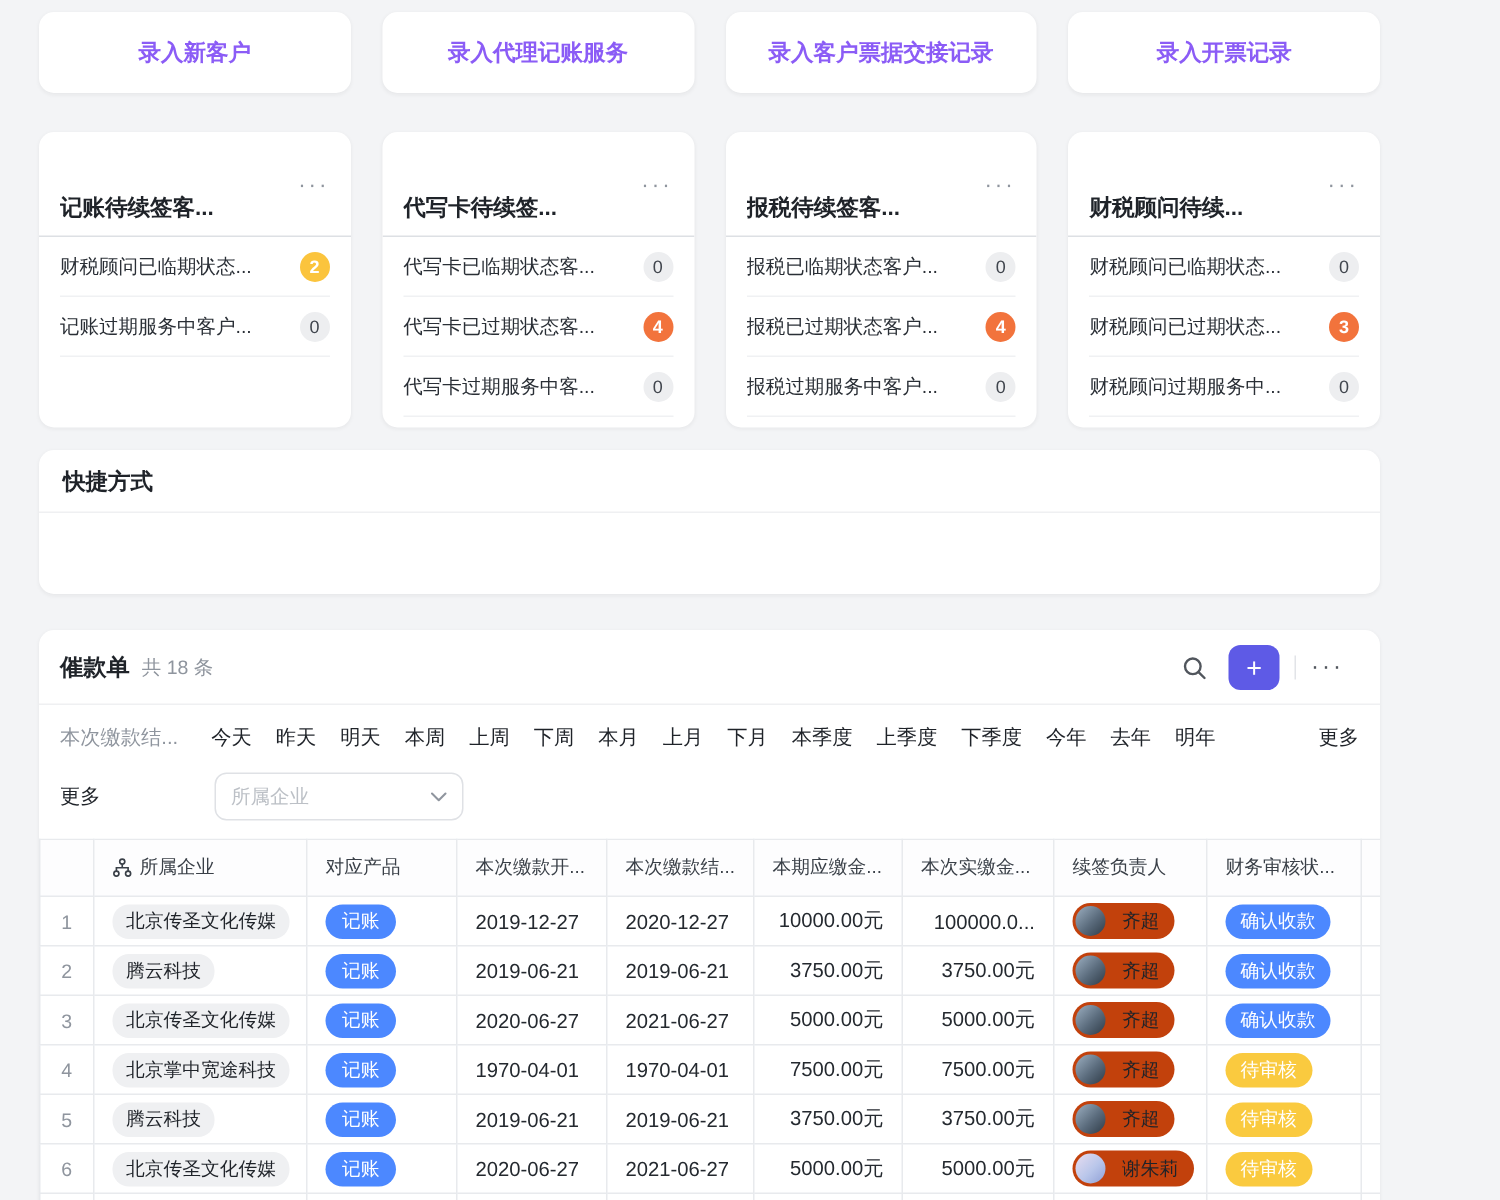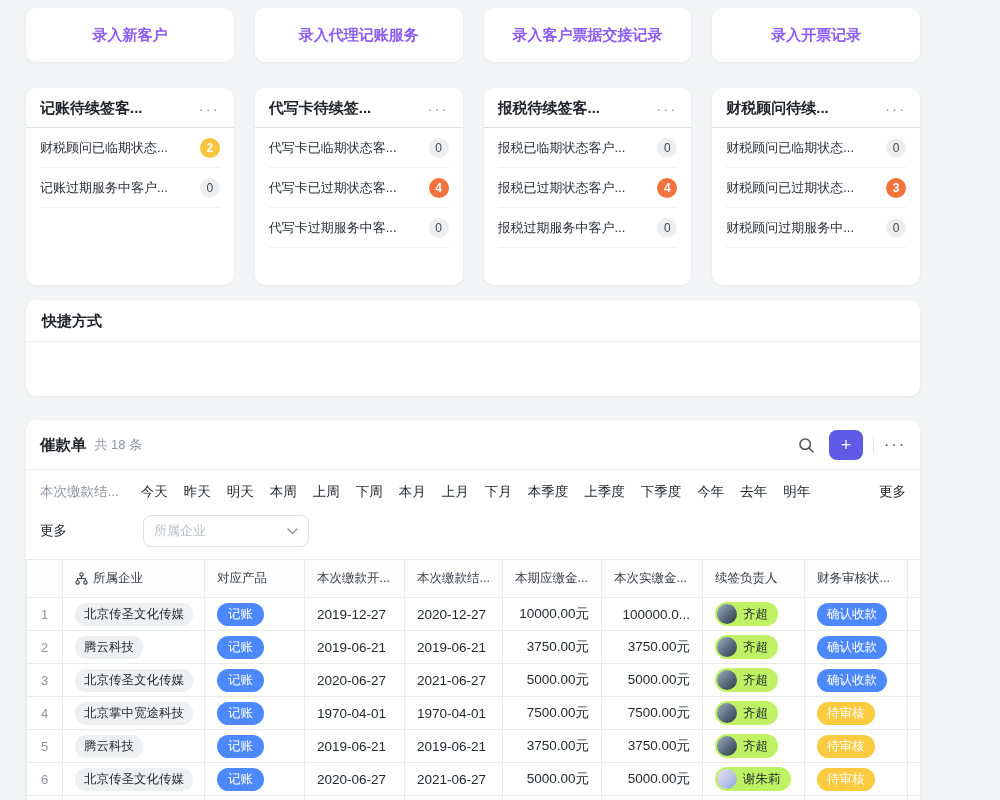--- a/index.html
+++ b/index.html
@@ -25,21 +25,21 @@
   
   .cards-row { display:grid; grid-template-columns:repeat(4,1fr); gap:21px; margin-top:26px; }
   .sum-card {
     background:#fff; border-radius:10px; box-shadow:0 1px 3px rgba(31,35,41,.06);
     height:197px; overflow:hidden;
   }
   .sum-card-head {
     display:flex; align-items:center; justify-content:space-between;
     padding:11px 14px 9px 14px; border-bottom:1px solid #DDE0E4;
   }
-  .sum-card-title { font-size:15px; font-weight:700; color:#1F2329; white-space:nowrap; overflow:hidden; }
+  .sum-card-title { font-size:15px; font-weight:700; color:#1F2329; white-space:nowrap; overflow:hidden;margin-top:30px; }
   .dots { color:#8F959E; font-size:15px; letter-spacing:2px; cursor:pointer; line-height:1; user-select:none; }
   .sum-items { padding:0 14px; }
   .sum-item {
     display:flex; align-items:center; justify-content:space-between;
     height:40px; border-bottom:1px solid #F0F1F3; cursor:pointer;
   }
   .sum-item-label { font-size:13px; color:#2A2F36; white-space:nowrap; overflow:hidden; }
   .badge {
     min-width:20px; height:20px; border-radius:50%; flex:0 0 auto; margin-left:6px;
     display:flex; align-items:center; justify-content:center;
@@ -57,21 +57,21 @@
   .shortcuts-head { padding:12px 16px 10px 16px; border-bottom:1px solid #EFF0F2; }
   .shortcuts-title { font-size:15px; font-weight:700; }
   .shortcuts-body { height:52px; }
 
   
   .panel {
     margin-top:24px; background:#fff; border-radius:10px;
     box-shadow:0 1px 3px rgba(31,35,41,.06); overflow:hidden; height:420px;
   }
   .panel-head {
-    display:flex; align-items:center; padding:10px 14px 9px 14px;
+    display:flex; align-items:center; padding:10px 24px 9px 14px;
     border-bottom:1px solid #EFF0F2;
   }
   .panel-title { font-size:15.5px; font-weight:700; color:#1F2329; }
   .panel-count { font-size:13px; color:#8F959E; margin-left:8px; }
   .panel-tools { margin-left:auto; display:flex; align-items:center; gap:10px; }
   .tool-search { width:26px; height:26px; display:flex; align-items:center; justify-content:center; cursor:pointer; }
   .add-btn {
     width:34px; height:30px; border:none; border-radius:8px; background:#5E5AE6;
     color:#fff; font-size:18px; line-height:1; cursor:pointer;
     display:flex; align-items:center; justify-content:center; font-family:inherit;
@@ -109,21 +109,21 @@
   .pill-company {
     display:inline-block; max-width:132px; background:#EFF0F2; border-radius:11px;
     padding:3px 9px; font-size:12.5px; color:#1F2329; overflow:hidden; white-space:nowrap;
     vertical-align:middle;
   }
   .pill-product {
     display:inline-block; background:#4C88FF; color:#fff; border-radius:999px;
     padding:3px 11px; font-size:12.5px; font-weight:500; vertical-align:middle;
   }
   .pill-person {
-    display:inline-flex; align-items:center; gap:6px; background:#bef264;
+    display:inline-flex; align-items:center; gap:11px; background:#c2410c;
     border-radius:999px; padding:2px 10px 2px 2px; font-size:12.5px; color:#1F2329;
     vertical-align:middle;
   }
   .avatar { width:20px; height:20px; border-radius:50%; flex:0 0 auto; }
   .avatar.qc  { background:linear-gradient(135deg,#9db0c2 0%,#5a6b7c 55%,#2e3a46 100%); }
   .avatar.xzl { background:linear-gradient(135deg,#e8ddf0 0%,#b9c6ea 55%,#8fa0d6 100%); }
   .pill-status {
     display:inline-block; border-radius:999px; padding:3px 10px;
     font-size:12.5px; font-weight:500; color:#fff; vertical-align:middle;
   }

